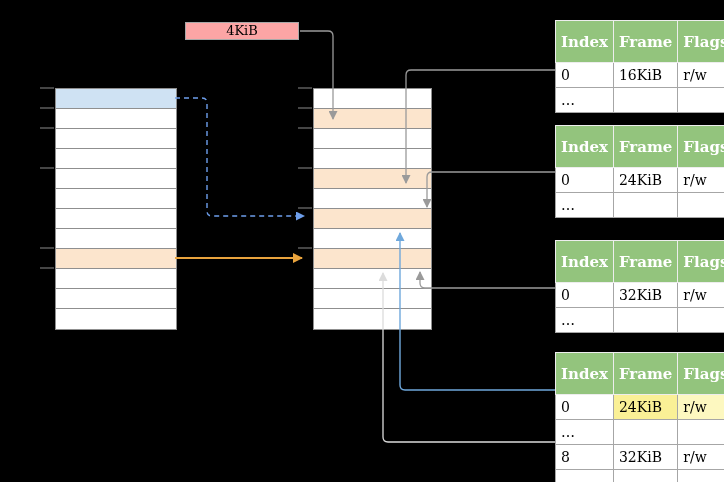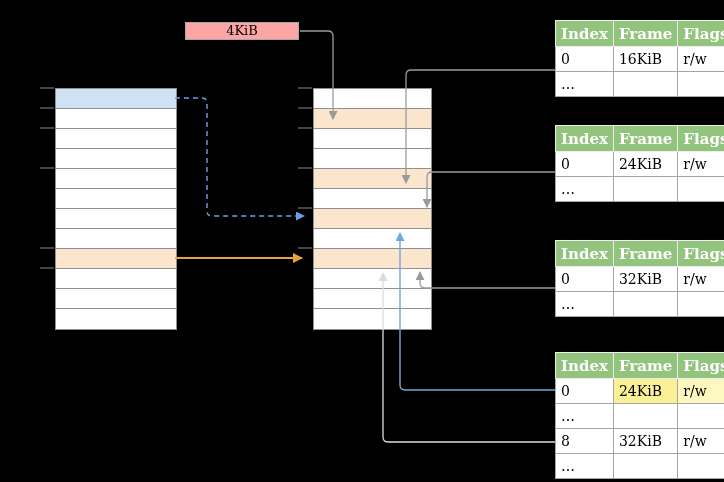--- a/index.html
+++ b/index.html
@@ -20,21 +20,21 @@
     position:absolute; left:185px; top:22px; width:112px; height:16px;
     background:#fca5a5; border:1px solid #a8a8a8; color:#000;
     font-size:13px; line-height:16px; text-align:center; z-index:2;
   }
   
   table.ptable { position:absolute; left:555px; border-collapse:collapse; table-layout:fixed; z-index:2; }
   .t1 { top:20px; } .t2 { top:125px; } .t3 { top:240px; } .t4 { top:352px; }
   col.c-index { width:52px; } col.c-frame { width:63px; } col.c-flags { width:52px; }
   .ptable th {
     background:#93c47d; color:#fff; font-weight:bold; font-size:15px;
-    border:1px solid #ededed; height:25px; padding:0 5px; text-align:right;
+    border:1px solid #ededed; height:25px; padding:8px 5px; text-align:right;
   }
   .ptable td {
     background:#fff; color:#000; font-size:14px;
     border:1px solid #a6a6a6; height:24px; padding:0 5px; text-align:left;
     overflow:hidden; white-space:nowrap;
   }
   td.hl-frame { background:#faf096; }
   td.hl-flags { background:#fdf8c0; }
   
   svg.arrows { position:absolute; left:0; top:0; z-index:5; pointer-events:none; }

